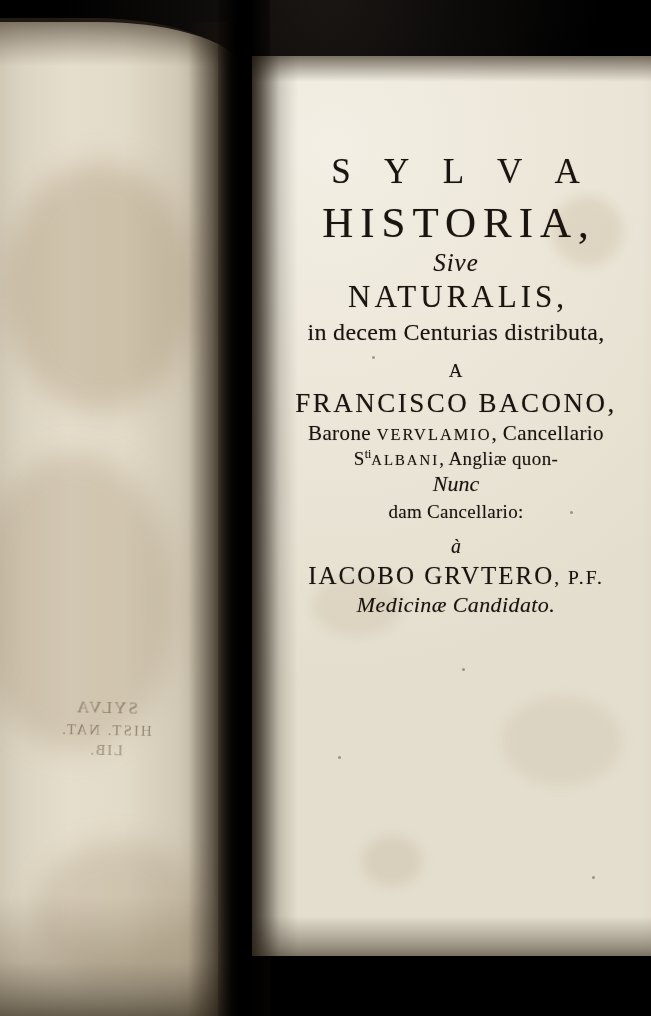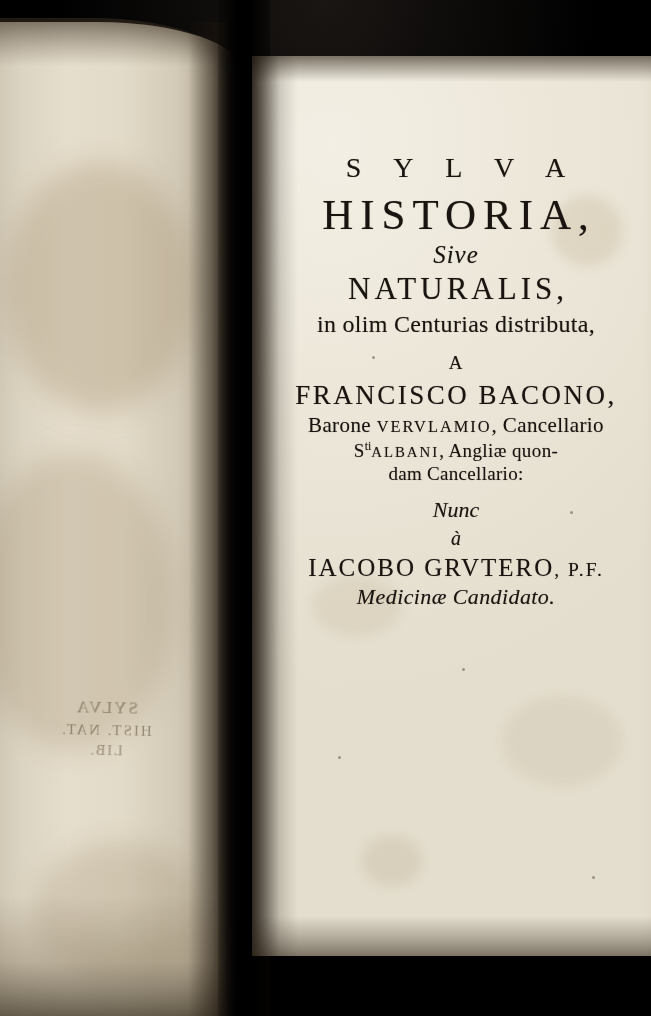--- a/index.html
+++ b/index.html
@@ -151,21 +151,21 @@
     left: 26px;
     top: 96px;
     width: 356px;
     text-align: center;
     color: #1a1410;
     text-shadow: 0 0 1px rgba(26,20,16,0.35);
   }
   .line { display: block; white-space: nowrap; }
 
   .l-sylva {
-    font-size: 28px;
+    font-size: 35px;
     letter-spacing: 13px;
     margin-left: 12px;
     margin-bottom: 6px;
     font-family: Liberation Serif, serif;
   }
   .l-sylvarum {
     font-size: 43px;
     letter-spacing: 7px;
     margin-left: 6px;
     margin-bottom: 2px;
@@ -290,30 +290,30 @@
     <div class="spk" style="left:318px; top:455px;"></div>
     <div class="spk" style="left:210px; top:612px;"></div>
     <div class="spk" style="left:86px;  top:700px;"></div>
     <div class="spk" style="left:340px; top:820px;"></div>
 
     <div class="title-block">
       <span class="line l-sylva">S Y L V A</span>
       <span class="line l-sylvarum">HISTORIA,</span>
       <span class="line l-sive">Sive</span>
       <span class="line l-naturalis">NATURALIS,</span>
-      <span class="line l-centurias">in olim Centurias distributa,</span>
+      <span class="line l-centurias">in decem Centurias distributa,</span>
       <span class="line l-a">A</span>
       <span class="line l-francisco">FRANCISCO BACONO,</span>
 
       <span class="line l-barone"><span>Barone </span><span class="smallcap">VERVLAMIO</span><span>, Cancellario</span></span>
 
       <span class="line l-albani"><span>S</span><span class="sup">ti</span><span class="smallcap">ALBANI</span><span>, Angliæ quon-</span></span>
 
+      <span class="line l-nunc">Nunc</span>
       <span class="line l-dam">dam Cancellario:</span>
-      <span class="line l-nunc">Nunc</span>
       <span class="line l-a2">à</span>
 
       <span class="line l-iacobo"><span>IACOBO</span>&nbsp;<span>GRVTERO</span><span class="smallcap">, P.F.</span></span>
 
       <span class="line l-medicinae">Medicinæ Candidato.</span>
     </div>
 
     <div class="bottom-edge"></div>
   </div>
 

